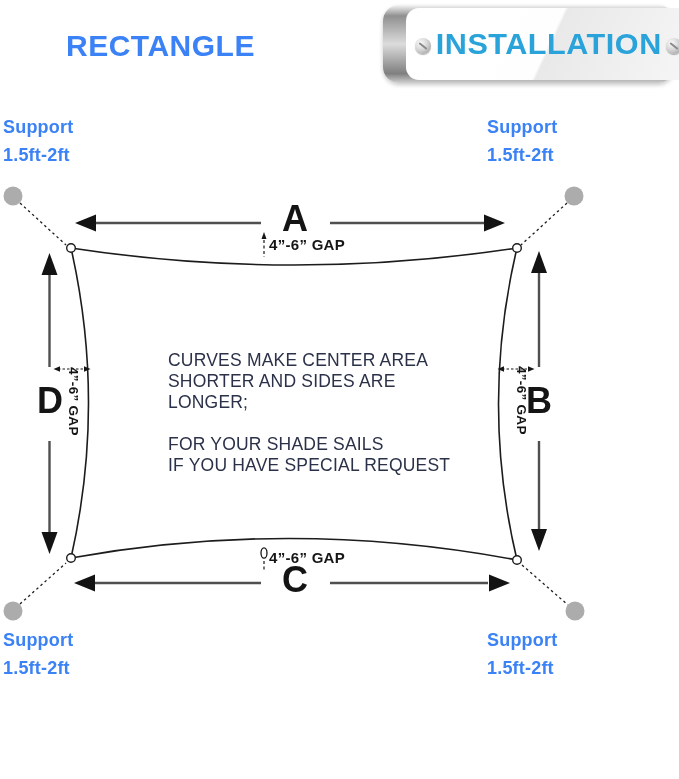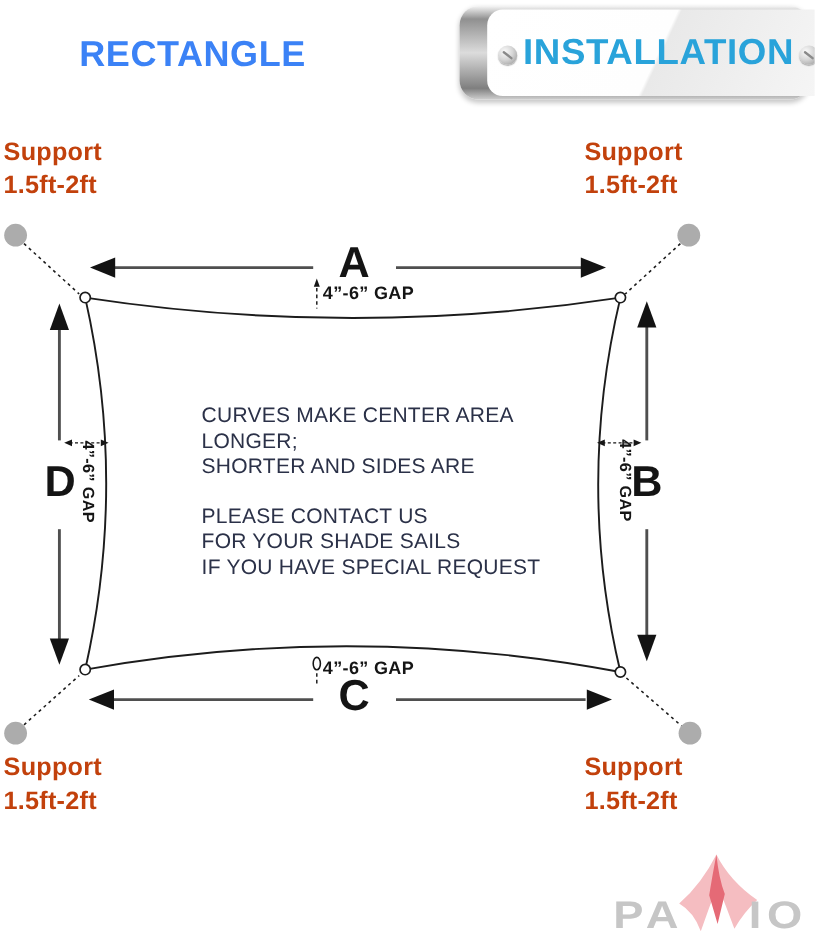--- a/index.html
+++ b/index.html
@@ -20,40 +20,40 @@
          background:radial-gradient(circle at 35% 32%,#fbfbfb 0%,#d6d6d6 45%,#909090 100%);
          box-shadow:0 1px 1px rgba(0,0,0,0.3);}
   .screw::after{content:"";position:absolute;left:3px;top:7px;width:10px;height:2px;
          background:#8a8a8a;transform:rotate(38deg);border-radius:1px;}
   .screw-l{left:9px;}  .screw-r{right:9px;}
 
   
   .diagram{position:absolute;left:0;top:0;width:679px;height:779px;}
 
   
-  .support{position:absolute;font-size:21px;font-weight:600;color:#c2410c;
+  .support{position:absolute;font-size:18px;font-weight:600;color:#3b82f6;
            line-height:28px;letter-spacing:0.2px;}
   .sup-tl{left:3px;top:113px;}  .sup-tr{left:487px;top:113px;}
   .sup-bl{left:3px;top:626px;}  .sup-br{left:487px;top:626px;}
 
   
   .dim{position:absolute;width:46px;text-align:center;font-size:36px;font-weight:800;
        color:#141414;line-height:1;}
   .dim-a{left:272px;top:201px;} .dim-c{left:272px;top:562px;}
   .dim-d{left:27px;top:383px;}  .dim-b{left:516px;top:383px;}
 
   
   .gap-h{position:absolute;font-size:15px;font-weight:700;color:#151515;letter-spacing:0.3px;}
   .gap-top{left:269px;top:236px;} .gap-bottom{left:269px;top:549px;}
   .gap-v{position:absolute;font-size:13.5px;font-weight:700;color:#151515;letter-spacing:0.3px;
          transform:rotate(90deg);transform-origin:top left;white-space:nowrap;}
   .gap-left{left:81px;top:367px;} .gap-right{left:529px;top:366px;}
 
   
-  .note{position:absolute;left:168px;top:336px;width:330px;font-size:17.5px;font-weight:500;
+  .note{position:absolute;left:168px;top:350px;width:330px;font-size:17.5px;font-weight:500;
         color:#2b3148;line-height:21px;letter-spacing:0.2px;}
   .note-spacer{height:21px;}
 
   
   .logo{position:absolute;left:508px;top:700px;width:171px;height:79px;}
   .logo-letters{position:absolute;top:46px;font-size:32px;font-weight:700;color:#c6c6c6;
         letter-spacing:4px;transform:scaleX(1.18);transform-origin:left center;line-height:1;}
   .logo-pa{left:3px;} .logo-io{left:116px;}
   .logo-kite{position:absolute;left:54px;top:8px;width:80px;height:71px;}
 </style>
@@ -160,30 +160,21 @@
   <div class="dim dim-c">C</div>
   <div class="dim dim-d">D</div>
 
   <div class="gap-h gap-top">4”-6” GAP</div>
   <div class="gap-h gap-bottom">4”-6” GAP</div>
   <div class="gap-v gap-left">4”-6” GAP</div>
   <div class="gap-v gap-right">4”-6” GAP</div>
 
   <div class="note">
     <div>CURVES MAKE CENTER AREA</div>
+    <div>SHORTER AND SIDES ARE</div>
     <div>LONGER;</div>
-    <div>SHORTER AND SIDES ARE</div>
     <div class="note-spacer"></div>
-    <div>PLEASE CONTACT US</div>
     <div>FOR YOUR SHADE SAILS</div>
     <div>IF YOU HAVE SPECIAL REQUEST</div>
   </div>
 
-  <div class="logo">
-    <span class="logo-letters logo-pa">PA</span>
-    <svg class="logo-kite" viewBox="0 0 80 71" xmlns="http://www.w3.org/2000/svg">
-      <path d="M35,4 Q23,28 4,45 Q16,52 22,68 Q29,48 36,30 Q43,47 50,66 Q58,52 69,42 Q46,26 35,4 Z" fill="#f5bdc1"></path>
-      <path d="M35,4 Q31,25 29,38 L36,62 L42,37 Q37,24 35,4 Z" fill="#e56a76"></path>
-    </svg>
-    <span class="logo-letters logo-io">IO</span>
-  </div>
 
 </div>
 
 </body></html>

